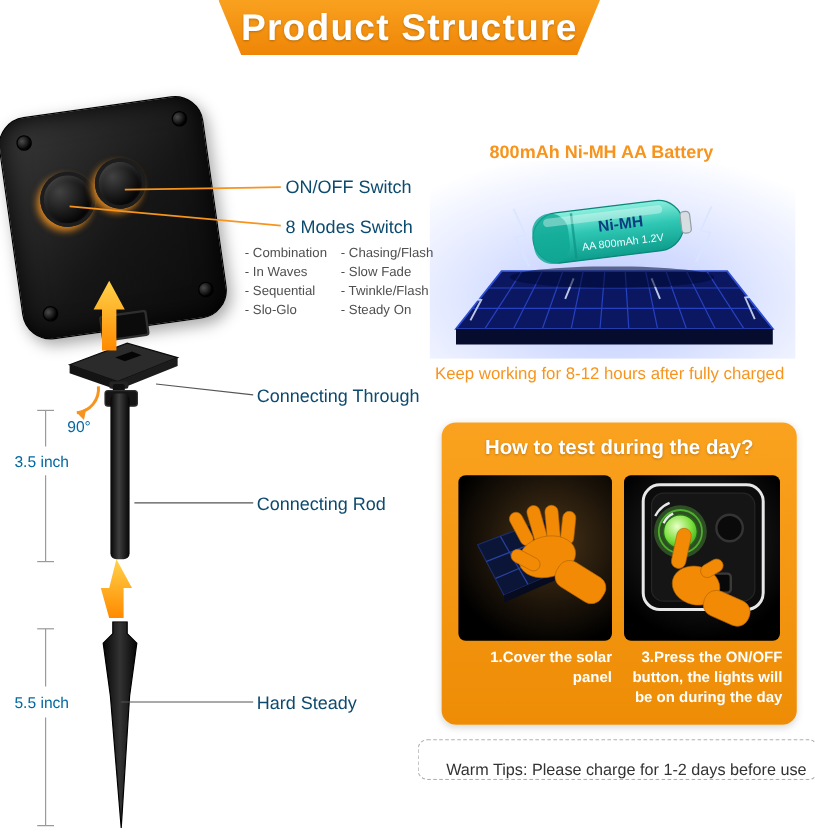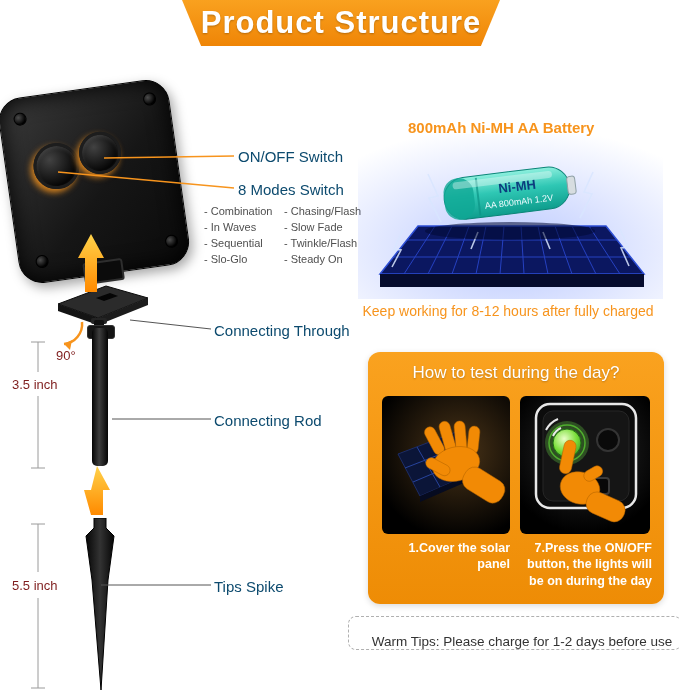--- a/index.html
+++ b/index.html
@@ -6,42 +6,42 @@
   .stage{position:relative;width:679px;height:698px;background:#fff;
          font-family:"Liberation Sans",sans-serif;overflow:hidden;}
   .abs{position:absolute;}
   .banner{position:absolute;left:182px;top:0;width:318px;height:46px;
           background:linear-gradient(180deg,#f9a11f,#ef8506);
           clip-path:polygon(0 0,100% 0,94% 100%,6% 100%);
           display:flex;align-items:center;justify-content:center;}
   .banner span{color:#fff;font-size:31px;font-weight:800;letter-spacing:1px;
                text-shadow:0 1px 2px rgba(0,0,0,.25);}
   .olabel{position:absolute;color:#0c4a6e;font-size:15px;font-weight:500;white-space:nowrap;}
-  .dlabel{position:absolute;color:#7f1d1d;font-size:13px;white-space:nowrap;}
+  .dlabel{position:absolute;color:#0369a1;font-size:13px;white-space:nowrap;}
   .modes-col{position:absolute;font-size:11px;color:#4f4f4f;line-height:16px;white-space:nowrap;}
   .device{position:absolute;left:8px;top:88px;width:170px;height:185px;
           transform:rotate(-8deg);border-radius:24px;border:1px solid #000;
           background:linear-gradient(135deg,#3b3b3b 0%,#161616 55%,#0a0a0a 100%);
           box-shadow:3px 5px 12px rgba(0,0,0,.35), inset 0 0 22px #000;}
   .screw{position:absolute;width:11px;height:11px;border-radius:50%;
          background:radial-gradient(circle at 35% 35%,#4c4c4c,#000 70%);border:1px solid #000;}
   .knob{position:absolute;border-radius:50%;
         background:radial-gradient(circle at 35% 32%,#424242,#060606 72%);
         border:3px solid #1d1d1d;
         box-shadow:-3px 3px 6px rgba(247,148,29,.85), inset 0 2px 4px rgba(255,255,255,.12);}
   .tab{position:absolute;left:62px;top:172px;width:36px;height:18px;background:#0b0b0b;
        border:2px solid #2e2e2e;border-radius:3px;}
   .rod{position:absolute;left:92px;top:328px;width:16px;height:138px;border-radius:5px;
        background:linear-gradient(90deg,#050505,#3e3e3e 45%,#050505);}
   .coupler{position:absolute;left:87px;top:325px;width:26px;height:12px;background:#151515;
            border:1px solid #333;border-radius:3px;}
   .howto{position:absolute;left:368px;top:352px;width:296px;height:252px;border-radius:12px;
          background:linear-gradient(180deg,#faa21f,#ee8c05);box-shadow:0 2px 6px rgba(0,0,0,.15);}
   .howto-title{position:absolute;left:0;top:11px;width:100%;text-align:center;color:#fff;
-               font-size:17px;font-weight:400;text-shadow:0 1px 2px rgba(0,0,0,.25);}
+               font-size:17px;font-weight:700;text-shadow:0 1px 2px rgba(0,0,0,.25);}
   .photo{position:absolute;top:44px;height:138px;border-radius:6px;overflow:hidden;}
   .photo1{left:14px;width:128px;background:radial-gradient(circle at 60% 40%,#4a3418,#000 78%);}
   .photo2{left:152px;width:130px;background:radial-gradient(circle at 50% 40%,#2c2c2c,#000 78%);}
   .caption{position:absolute;top:188px;color:#fff;font-size:12.5px;font-weight:600;line-height:1.3;text-align:right;}
   .warm{position:absolute;left:348px;top:616px;width:318px;height:32px;border:1.5px dashed #b0b0b0;
         border-radius:8px;display:flex;align-items:flex-end;justify-content:center;
         color:#333;font-size:13.5px;white-space:nowrap;padding-left:14px;}
   .batt-title{position:absolute;left:408px;top:119px;color:#f7941d;font-size:15px;
               font-weight:700;white-space:nowrap;}
   .charge-note{position:absolute;left:348px;top:303px;width:320px;text-align:center;
@@ -141,21 +141,21 @@
     <div>- Slow Fade</div>
     <div>- Twinkle/Flash</div>
     <div>- Steady On</div>
   </div>
 
   <div class="olabel" style="left:214px;top:322px">Connecting Through</div>
   <div class="dlabel" style="left:56px;top:348px">90°</div>
   <div class="dlabel" style="left:12px;top:377px">3.5 inch</div>
   <div class="olabel" style="left:214px;top:412px">Connecting Rod</div>
   <div class="dlabel" style="left:12px;top:578px">5.5 inch</div>
-  <div class="olabel" style="left:214px;top:578px">Tips Spike</div>
+  <div class="olabel" style="left:214px;top:578px">Hard Steady</div>
 
   <div class="batt-title">800mAh Ni-MH AA Battery</div>
 
   <svg class="abs" style="left:358px;top:134px" width="305" height="165" viewBox="0 0 305 165">
     <defs>
       <linearGradient id="teal" x1="0" y1="0" x2="0" y2="1">
         <stop offset="0" stop-color="#8df0de"></stop>
           <stop offset="0.45" stop-color="#2fc7b4"></stop>
           <stop offset="1" stop-color="#0e9d8d"></stop>
       </linearGradient>
@@ -255,20 +255,20 @@
         <g fill="#f28a05" stroke="#b36400" stroke-width="0.5">
           <rect x="42" y="44" width="12" height="34" rx="6" transform="rotate(12 48 60)"></rect>
           <ellipse cx="60" cy="92" rx="20" ry="16" transform="rotate(14 60 92)"></ellipse>
           <rect x="64" y="74" width="20" height="11" rx="5.5" transform="rotate(-30 70 80)"></rect>
           <rect x="66" y="100" width="40" height="22" rx="10" transform="rotate(24 86 110)"></rect>
         </g>
       </svg>
     </div>
 
     <div class="caption" style="left:14px;width:128px">1.Cover the solar panel</div>
-    <div class="caption" style="left:152px;width:132px">7.Press the ON/OFF button, the lights will be on during the day</div>
+    <div class="caption" style="left:152px;width:132px">3.Press the ON/OFF button, the lights will be on during the day</div>
   </div>
 
   <div class="warm">
     <span>Warm Tips: Please charge for 1-2 days before use</span>
   </div>
 
 </div>
 
 </body></html>

